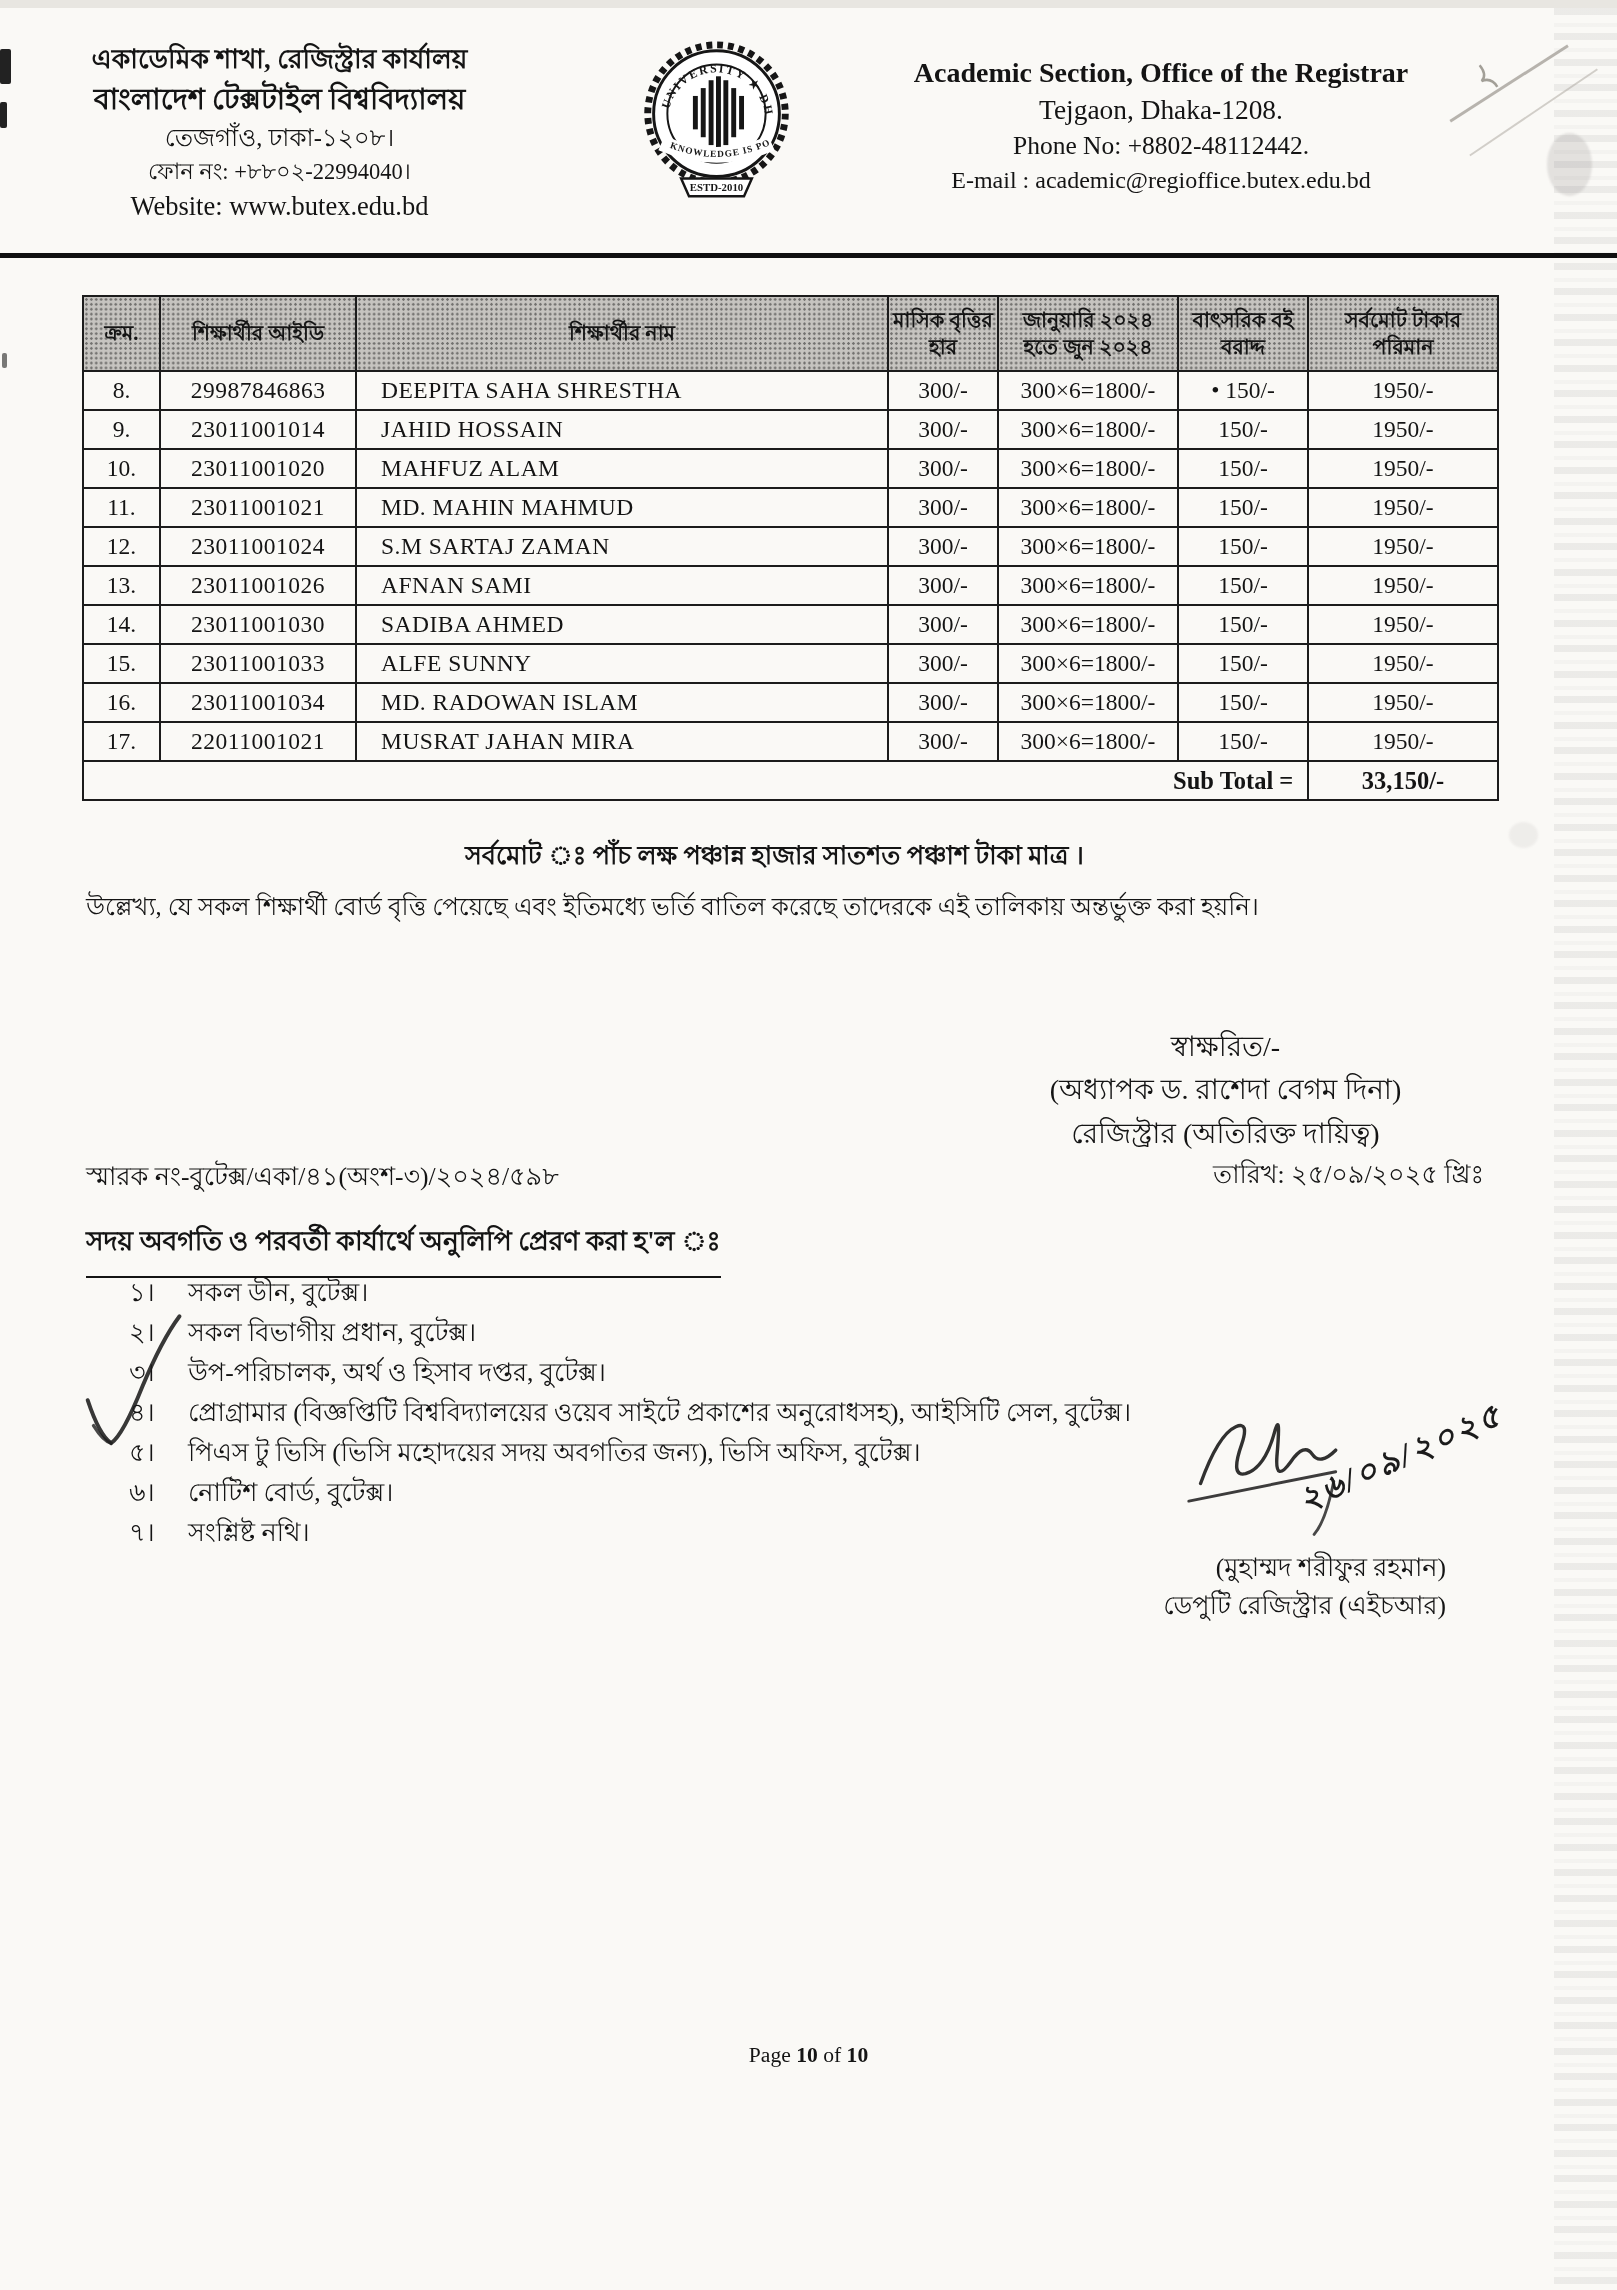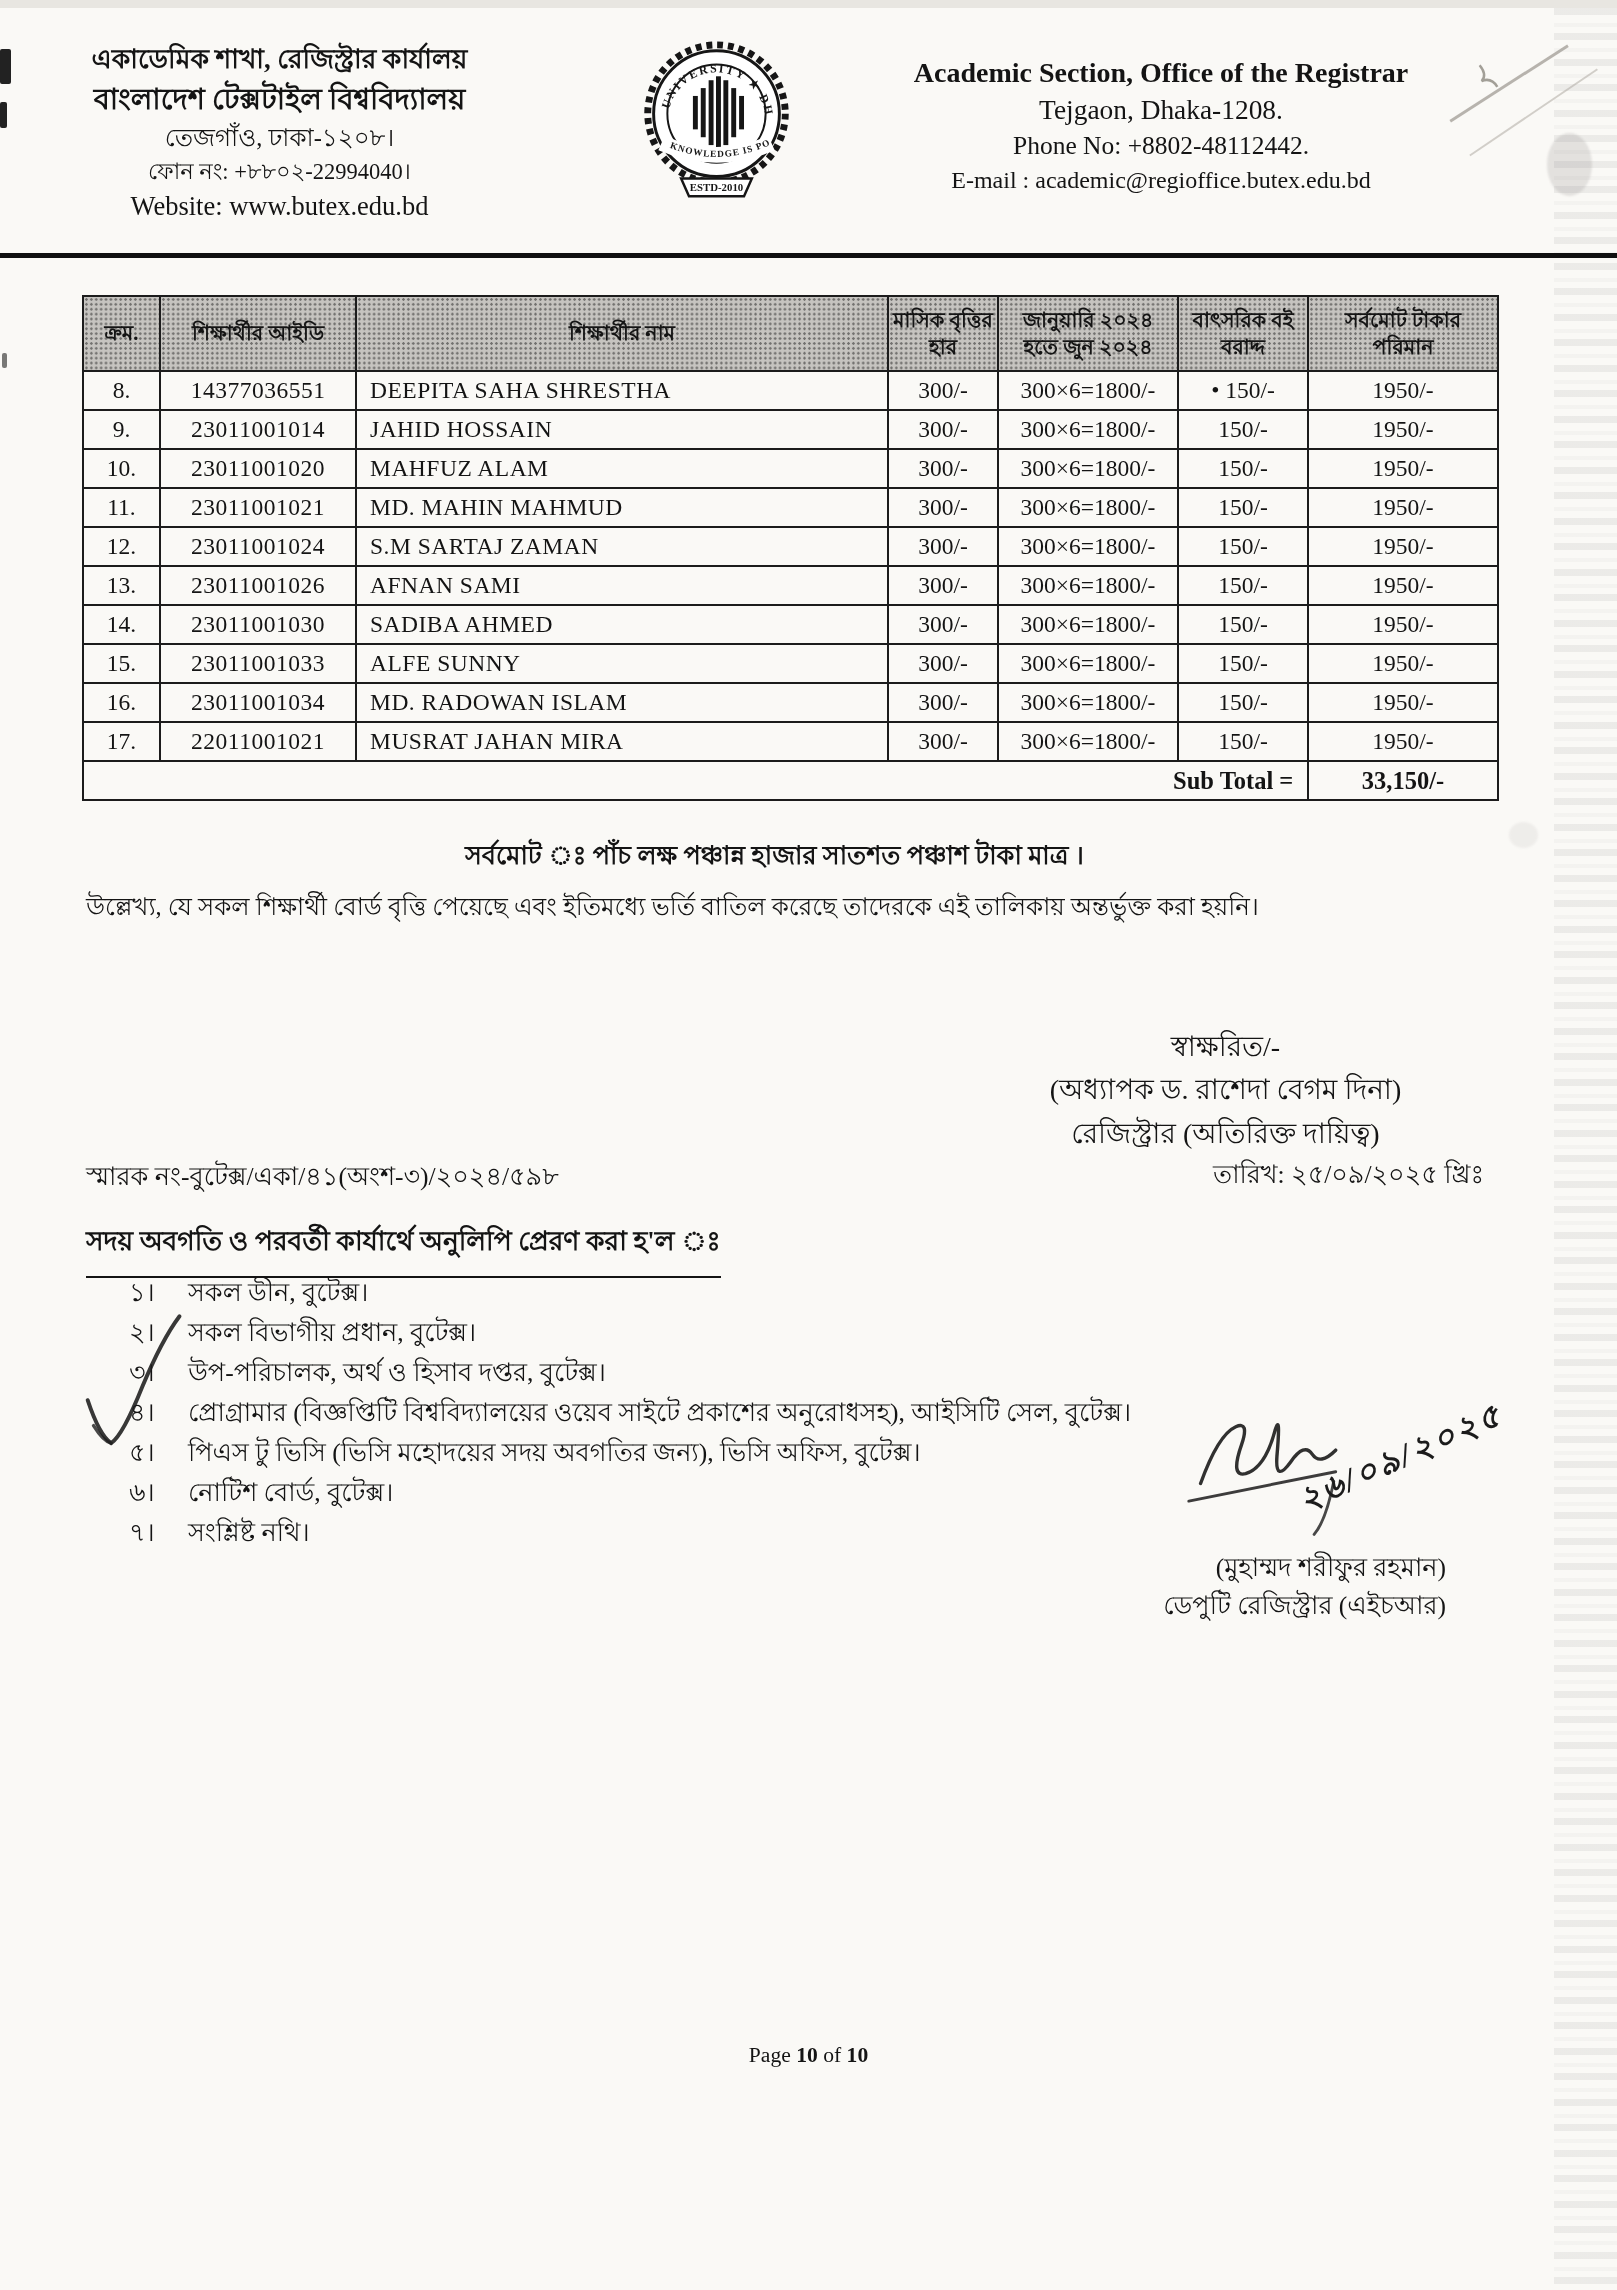--- a/index.html
+++ b/index.html
@@ -32,21 +32,21 @@
   table.stipend{position:absolute;left:82px;top:287px;width:1416px;border-collapse:collapse;table-layout:fixed;}
   table.stipend,table.stipend th,table.stipend td{border:2px solid #1c1c1c;}
   table.stipend{border-width:2.9px;}
   table.stipend th{
     height:69px;font-size:20.6px;font-weight:bold;padding:2px 3.9px;line-height:1.3;
     background-color:#c6c4c0;
     background-image:radial-gradient(rgba(30,30,30,.5) 1px,transparent 1.5px);
     background-size:4.9px 4.9px;
   }
   table.stipend td{height:35px;font-size:23.5px;padding:1px 3.9px;text-align:center;}
-  table.stipend td.name{text-align:left;padding-left:13px;letter-spacing:0.5px;}
+  table.stipend td.name{text-align:left;padding-left:24px;letter-spacing:0.5px;}
   table.stipend td.id{letter-spacing:0.5px;}
   tr.total-row td{font-weight:bold;font-size:24.5px;}
   tr.total-row td.tlabel{text-align:right;padding-right:13.7px;}
   
   .total-words{position:absolute;left:0;top:828px;width:1549px;text-align:center;font-size:25.5px;font-weight:bold;}
   .note-line{position:absolute;left:86px;top:880px;width:1470px;font-size:24.5px;}
   .sig-top{position:absolute;left:1000px;top:1017px;width:451px;text-align:center;font-size:28px;line-height:1.55;}
   .memo-number{position:absolute;left:86px;top:1149px;font-size:25.5px;}
   .memo-date{position:absolute;left:1213px;top:1147px;font-size:25.5px;}
   .dist-heading{position:absolute;left:86px;top:1213px;font-size:26.5px;font-weight:bold;
@@ -145,21 +145,21 @@
         <th>শিক্ষার্থীর নাম</th>
         <th>মাসিক বৃত্তির হার</th>
         <th>জানুয়ারি ২০২৪ হতে জুন ২০২৪</th>
         <th>বাৎসরিক বই বরাদ্দ</th>
         <th>সর্বমোট টাকার পরিমান</th>
       </tr>
     </thead>
     <tbody>
     <tr>
       <td>8.</td>
-      <td class="id">14377036551</td>
+      <td class="id">29987846863</td>
       <td class="name">DEEPITA SAHA SHRESTHA</td>
       <td>300/-</td>
       <td>300×6=1800/-</td>
       <td>• 150/-</td>
       <td>1950/-</td>
     </tr>
 
     <tr>
       <td>9.</td>
       <td class="id">23011001014</td>

